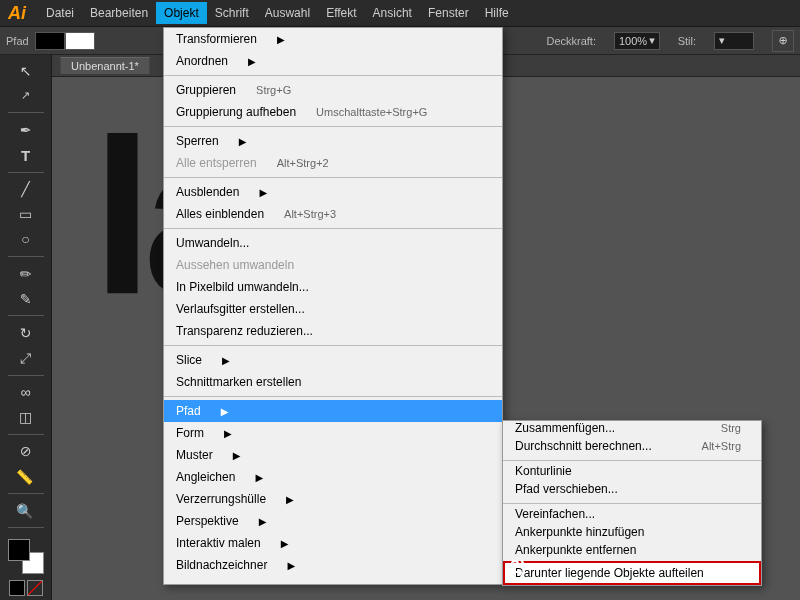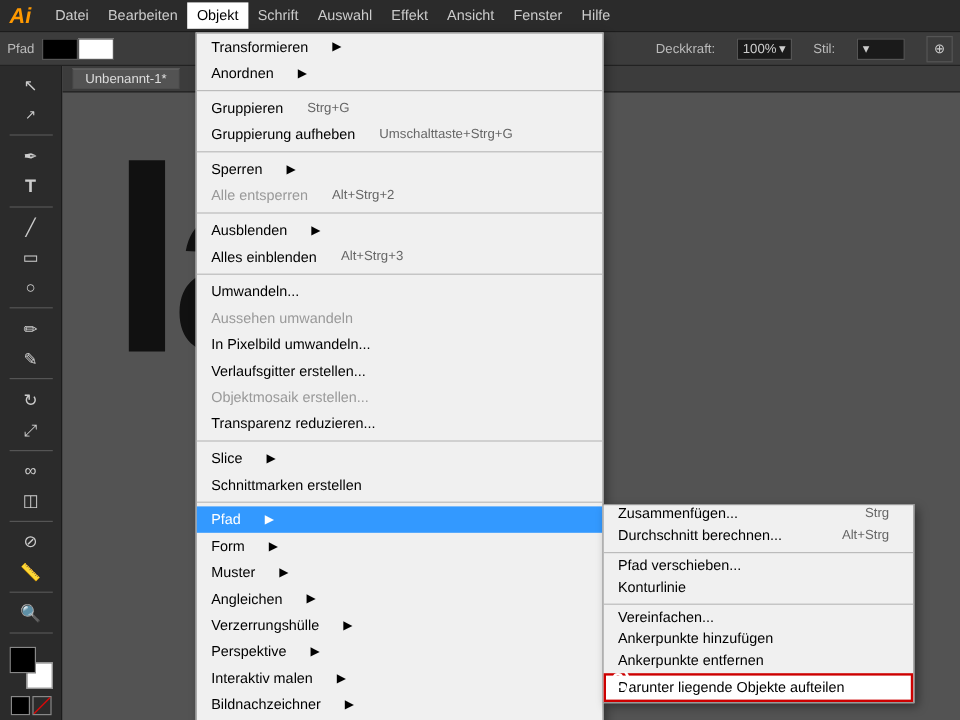--- a/index.html
+++ b/index.html
@@ -14,21 +14,21 @@
     }
     .ai-logo {
       font-size: 18px; font-weight: bold; color: #ff9900;
       margin-right: 8px; font-style: italic; padding: 0 4px;
     }
     .menu-item {
       padding: 4px 8px; cursor: pointer; font-size: 12px; color: #ccc;
       white-space: nowrap;
     }
     .menu-item:hover, .menu-item.active { background: #555; color: #fff; }
-    .menu-item.active { background: #ffffff; color: #000; }
+    .menu-item.active { background: #0ea5e9; color: #000; }
 
     
     .toolbar {
       background: #3c3c3c; height: 28px; display: flex; align-items: center;
       padding: 0 6px; gap: 6px; border-bottom: 1px solid #222;
     }
     .toolbar-label { color: #bbb; font-size: 11px; }
     .toolbar-box {
       background: #1a1a1a; border: 1px solid #555; color: #ccc;
       height: 18px; padding: 0 4px; font-size: 11px; display: flex; align-items: center;
@@ -266,23 +266,20 @@
   </div>
   <div class="dm-item disabled">
     <span>Aussehen umwandeln</span>
   </div>
   <div class="dm-item">
     <span>In Pixelbild umwandeln...</span>
   </div>
   <div class="dm-item">
     <span>Verlaufsgitter erstellen...</span>
   </div>
-  <div class="dm-item disabled">
-    <span>Objektmosaik erstellen...</span>
-  </div>
   <div class="dm-item">
     <span>Transparenz reduzieren...</span>
   </div>
   <div class="dm-sep"></div>
   <div class="dm-item">
     <span>Slice</span>
     <span class="arrow">▶</span>
   </div>
   <div class="dm-item">
     <span>Schnittmarken erstellen</span>
@@ -330,24 +327,24 @@
   <div class="dm-item">
     <span>Zusammenfügen...</span>
     <span class="shortcut">Strg</span>
   </div>
   <div class="dm-item">
     <span>Durchschnitt berechnen...</span>
     <span class="shortcut">Alt+Strg</span>
   </div>
   <div class="dm-sep"></div>
   <div class="dm-item">
+    <span>Konturlinie</span>
+  </div>
+  <div class="dm-item">
     <span>Pfad verschieben...</span>
-  </div>
-  <div class="dm-item">
-    <span>Konturlinie</span>
   </div>
   <div class="dm-sep"></div>
   <div class="dm-item">
     <span>Vereinfachen...</span>
   </div>
   <div class="dm-item">
     <span>Ankerpunkte hinzufügen</span>
   </div>
   <div class="dm-item">
     <span>Ankerpunkte entfernen</span>

